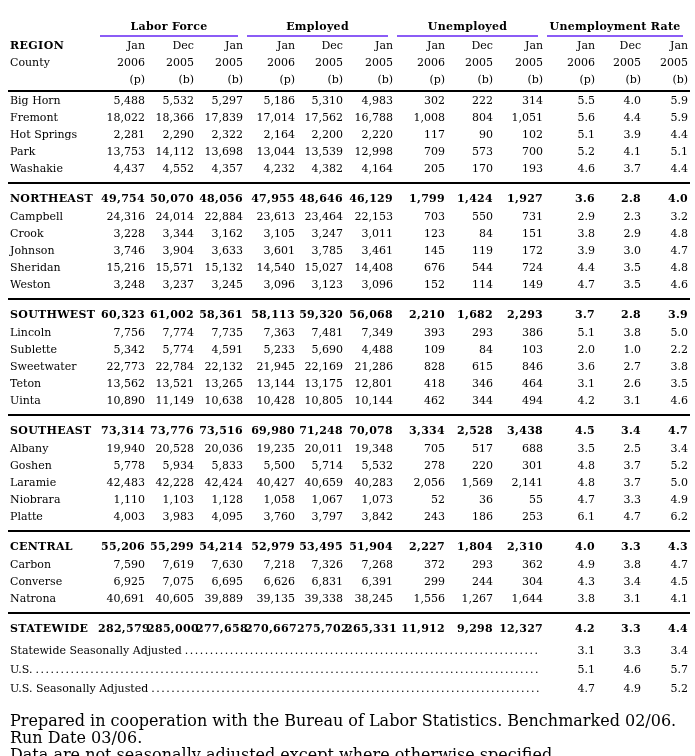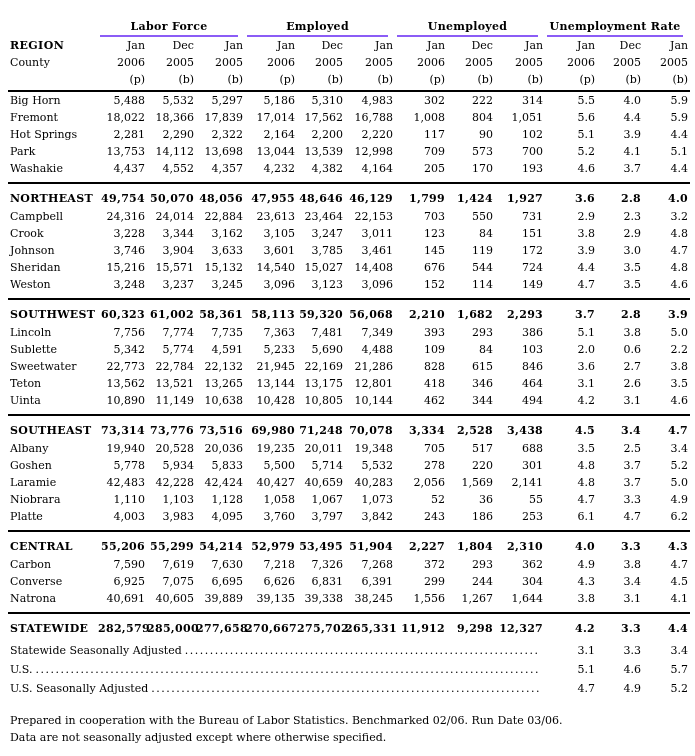--- a/index.html
+++ b/index.html
@@ -43,21 +43,21 @@
   tr.adj-row.first td { padding-top: 6px; }
   .adj-flex { display: flex; align-items: baseline; }
   .adj-label { white-space: nowrap; }
   .leader {
     flex: 1; overflow: hidden; white-space: nowrap;
     letter-spacing: 1.5px; margin: 0 4px 0 3px; direction: ltr;
   }
 
   
   .footer { margin-top: 14px; padding-left: 2px; }
-  .footer-line { font-size: 11px; line-height: 17px; }
+  .footer-line { font-size: 16px; line-height: 17px; }
 </style>
 </head>
 <body>
 
 <div class="page">
   <table>
     <colgroup>
       <col style="width:90px">
       <col style="width:49px">
         <col style="width:49px">
@@ -335,21 +335,21 @@
           <td class="num">5,342</td>
           <td class="num">5,774</td>
           <td class="num">4,591</td>
           <td class="num">5,233</td>
           <td class="num">5,690</td>
           <td class="num">4,488</td>
           <td class="num">109</td>
           <td class="num">84</td>
           <td class="num">103</td>
           <td class="num">2.0</td>
-          <td class="num">0.6</td>
+          <td class="num">1.0</td>
           <td class="num">2.2</td>
         </tr>
         <tr class="county-row">
           <td class="lbl">Sweetwater</td>
           <td class="num">22,773</td>
           <td class="num">22,784</td>
           <td class="num">22,132</td>
           <td class="num">21,945</td>
           <td class="num">22,169</td>
           <td class="num">21,286</td>

